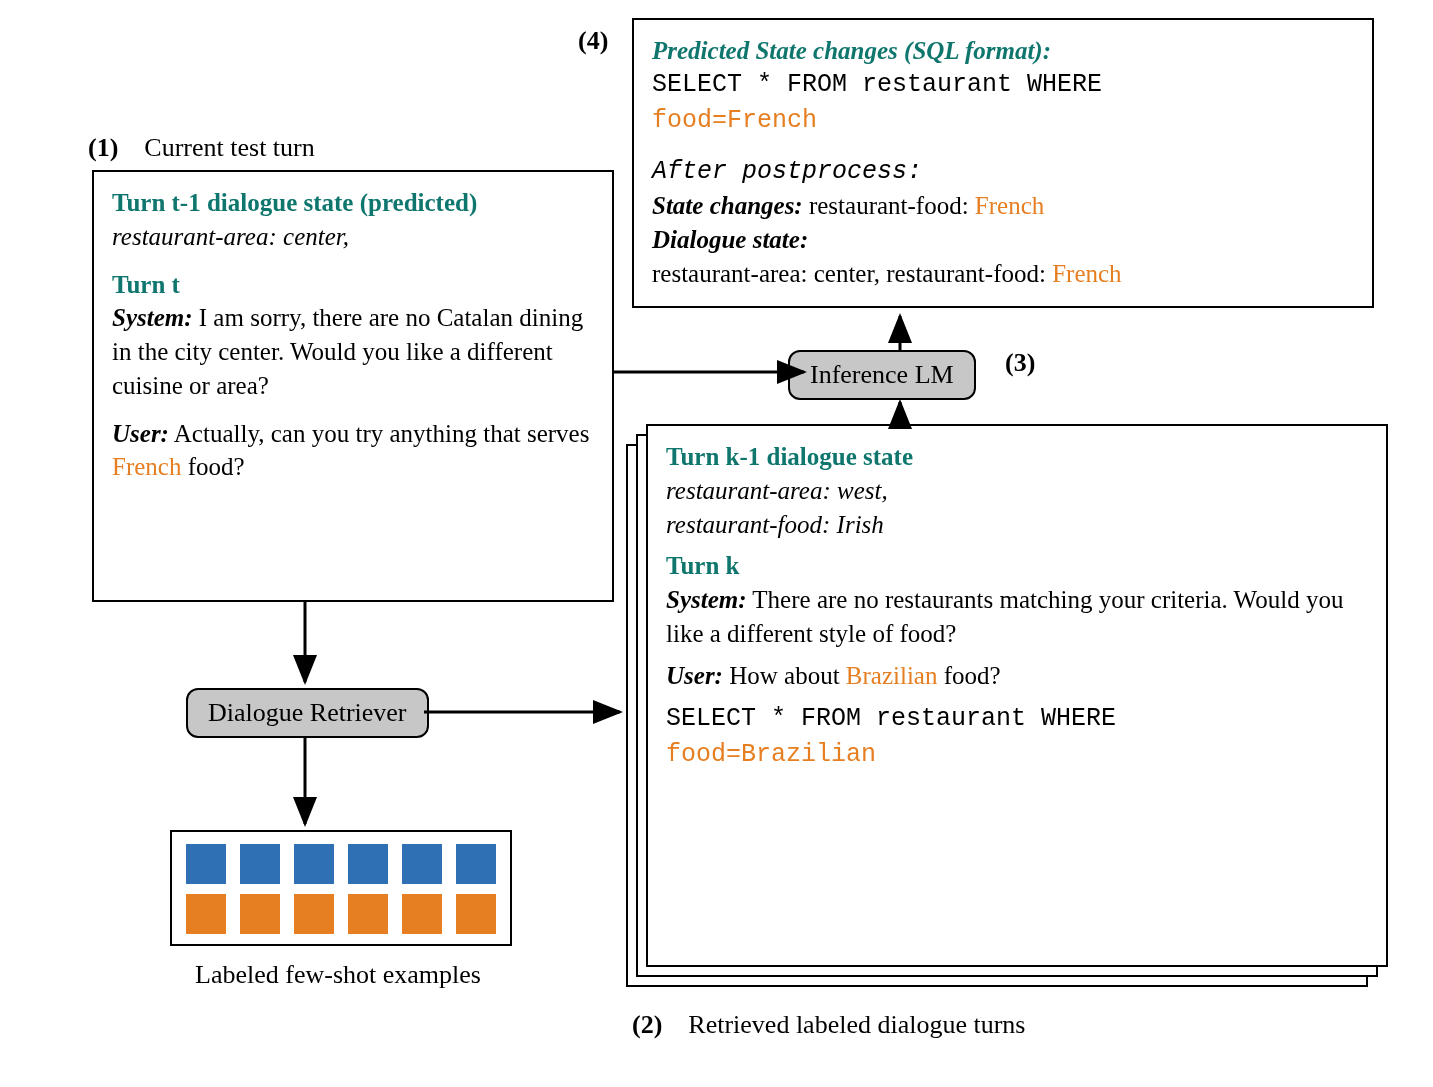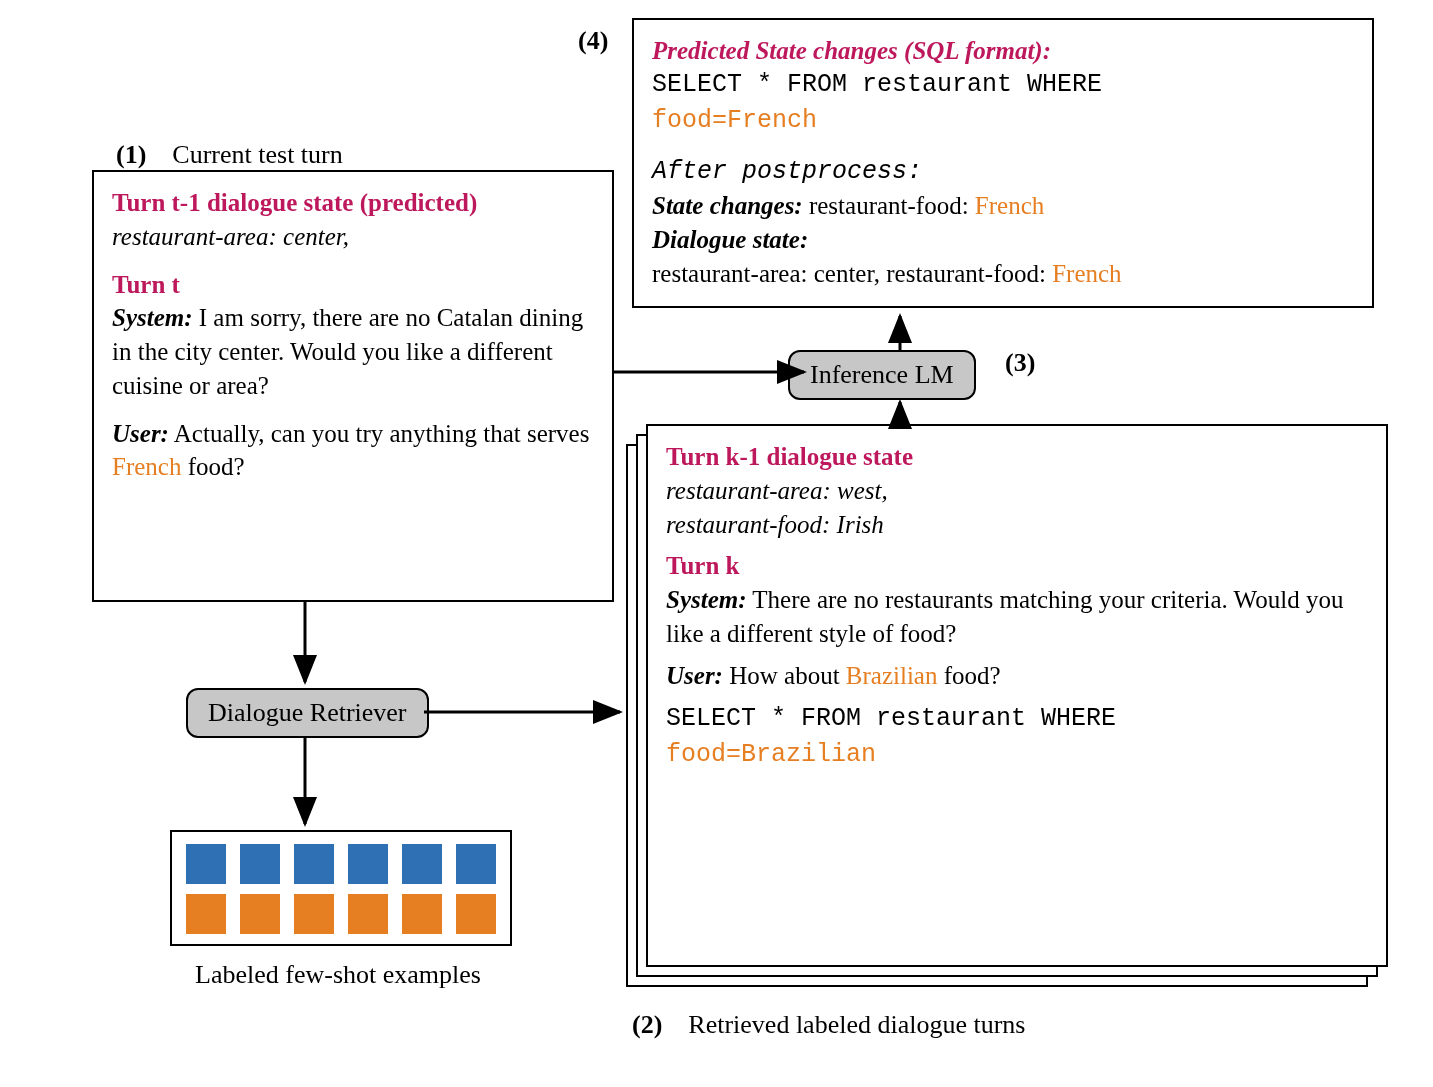--- a/index.html
+++ b/index.html
@@ -23,21 +23,21 @@
   }
   .label {
     position: absolute;
     font-size: 26px;
     font-weight: bold;
   }
   .label-text {
     font-weight: normal;
     font-size: 26px;
   }
-  .red { color: #be185d; }
+  .red { color: #0f766e; }
   .orange { color: #e67e22; }
   .bold { font-weight: bold; }
   .italic { font-style: italic; }
   .mono { font-family: "Courier New", Courier, monospace; }
   .node {
     position: absolute;
     border: 2px solid #000;
     border-radius: 12px;
     background: #c7c7c7;
     padding: 8px 20px;
@@ -75,21 +75,21 @@
   }
   .caption {
     position: absolute;
     font-size: 26px;
     text-align: center;
   }
 </style>
 </head>
 <body>
 
-<div class="label" style="left:88px; top:140px;margin-left:28px;">
+<div class="label" style="left:88px; top:133px;">
   <span>(1)</span>
   &nbsp;&nbsp;
   <span class="label-text">Current test turn</span>
 </div>
 
 <div class="label" style="left:578px; top:26px;">
   <span>(4)</span>
 </div>
 
 <div class="box" style="left:632px; top:18px; width:742px; height:290px; font-size:25px;">

